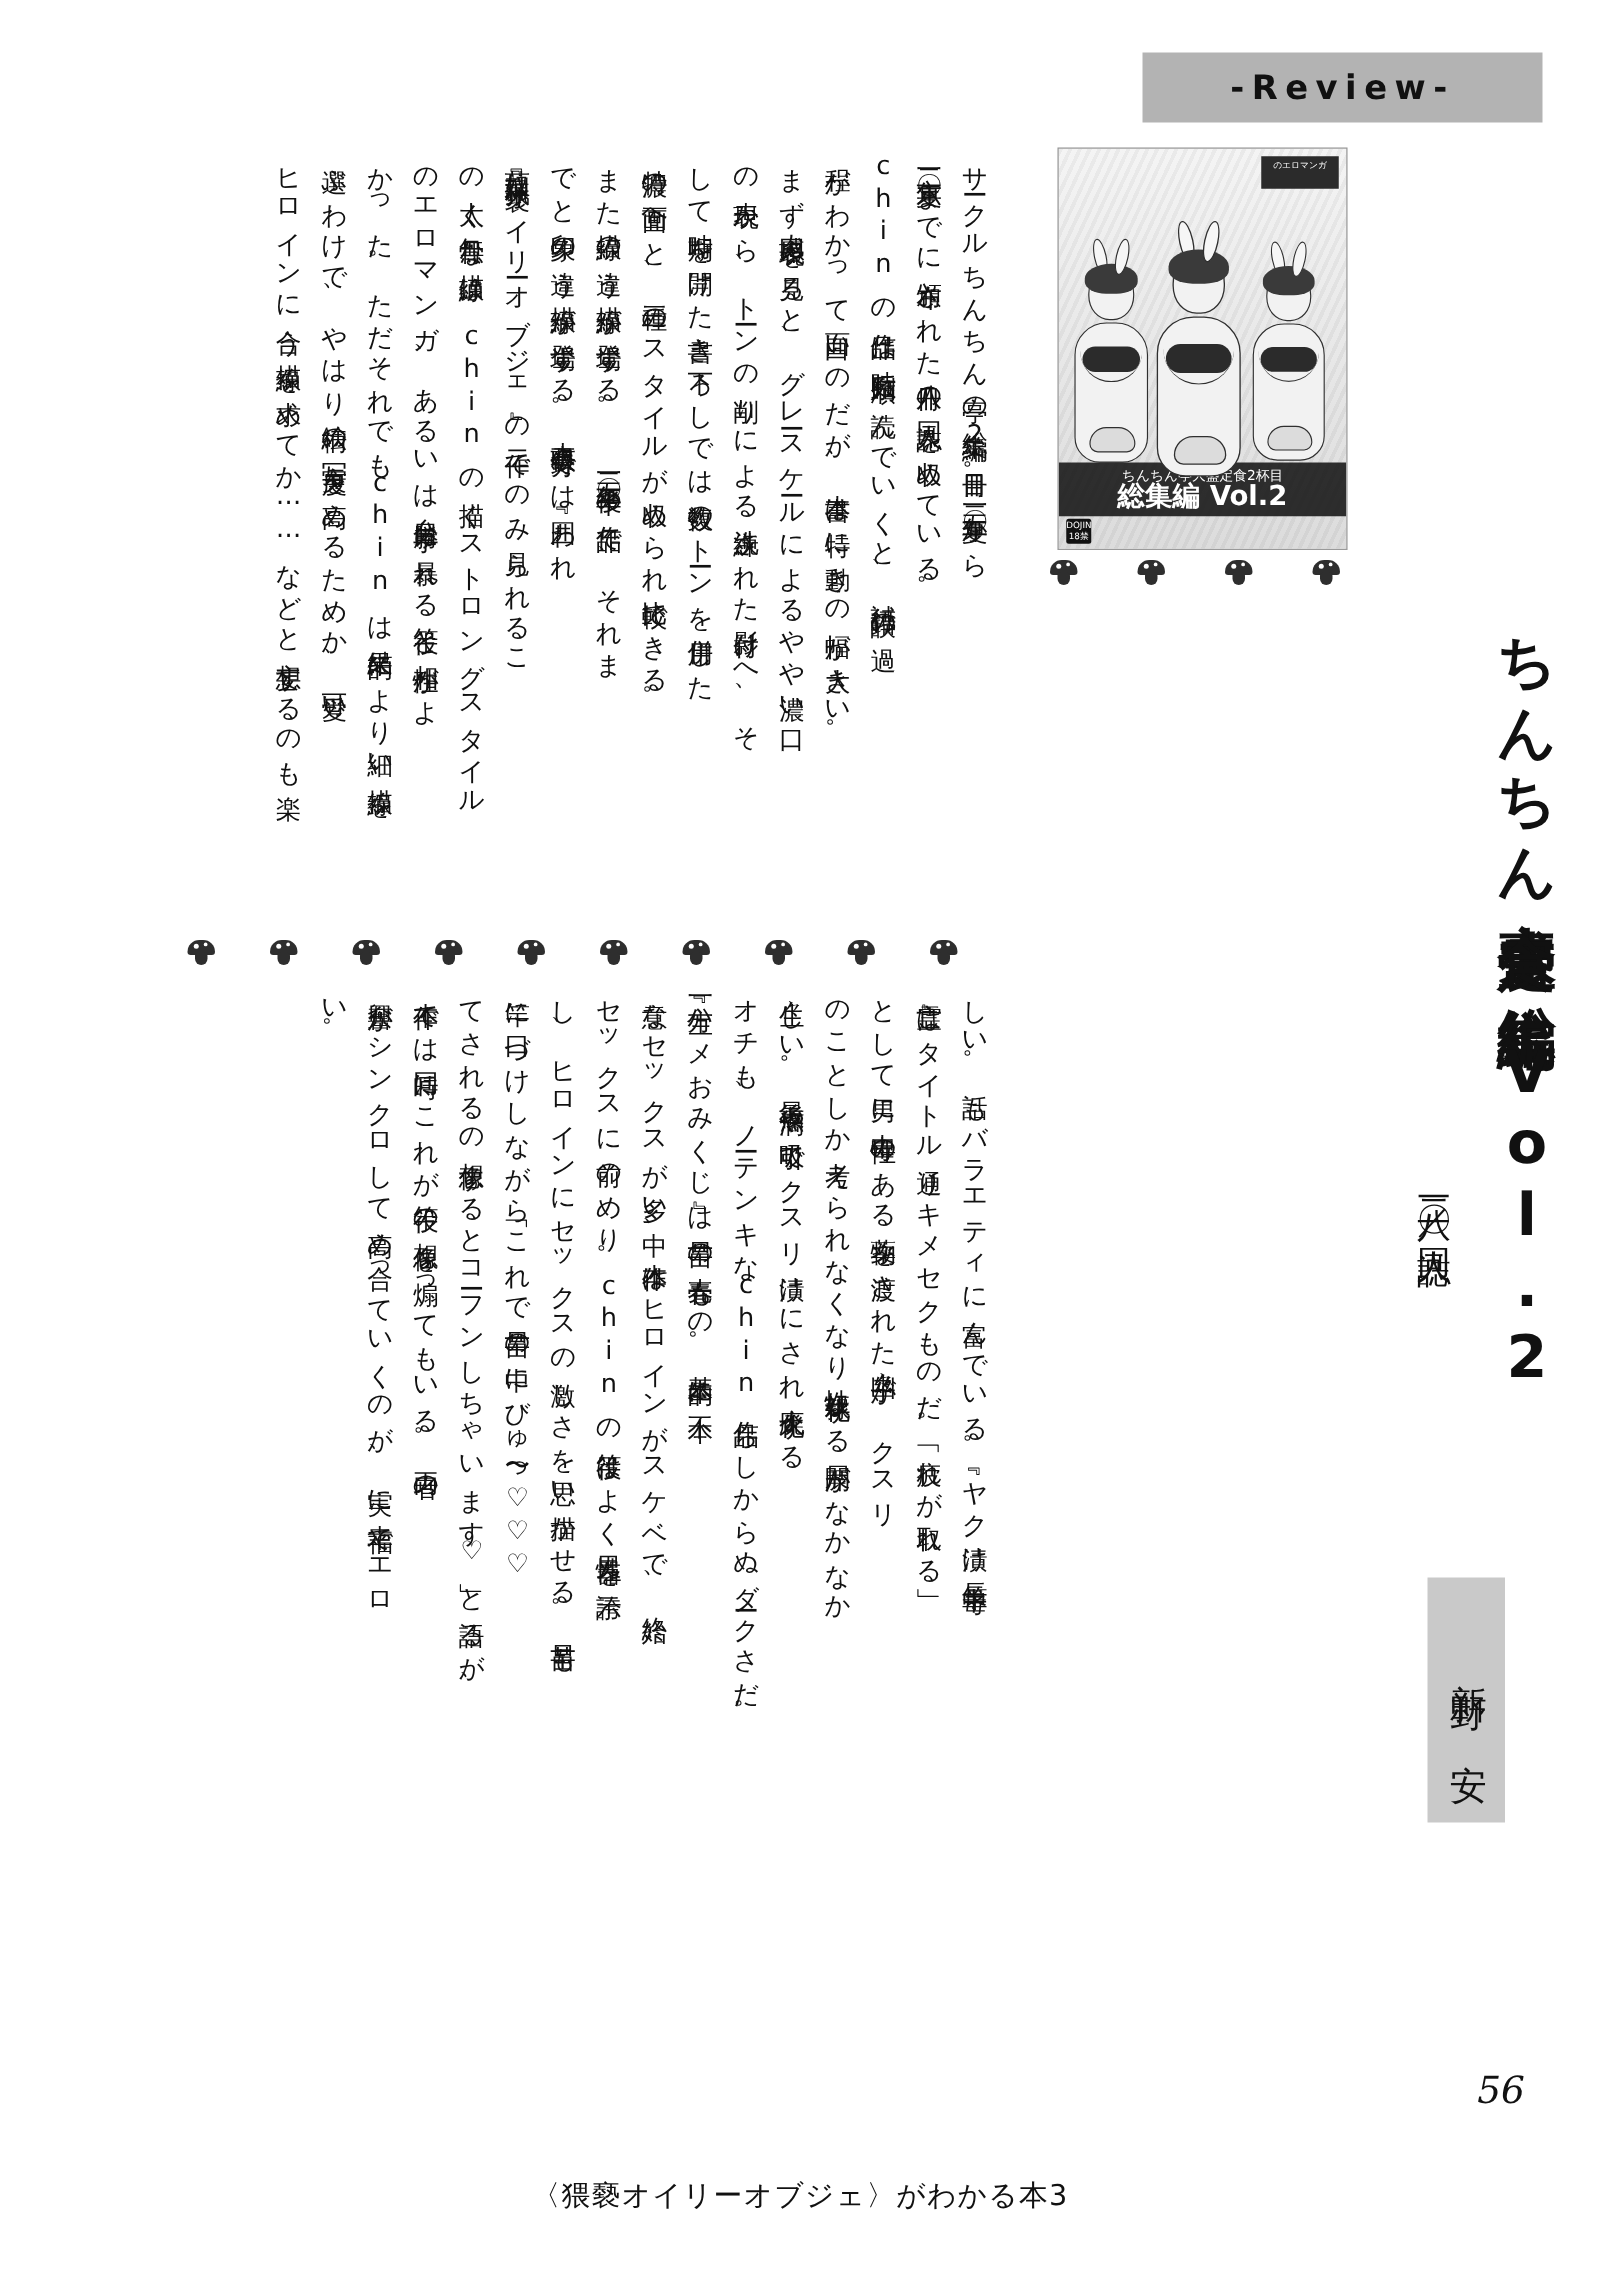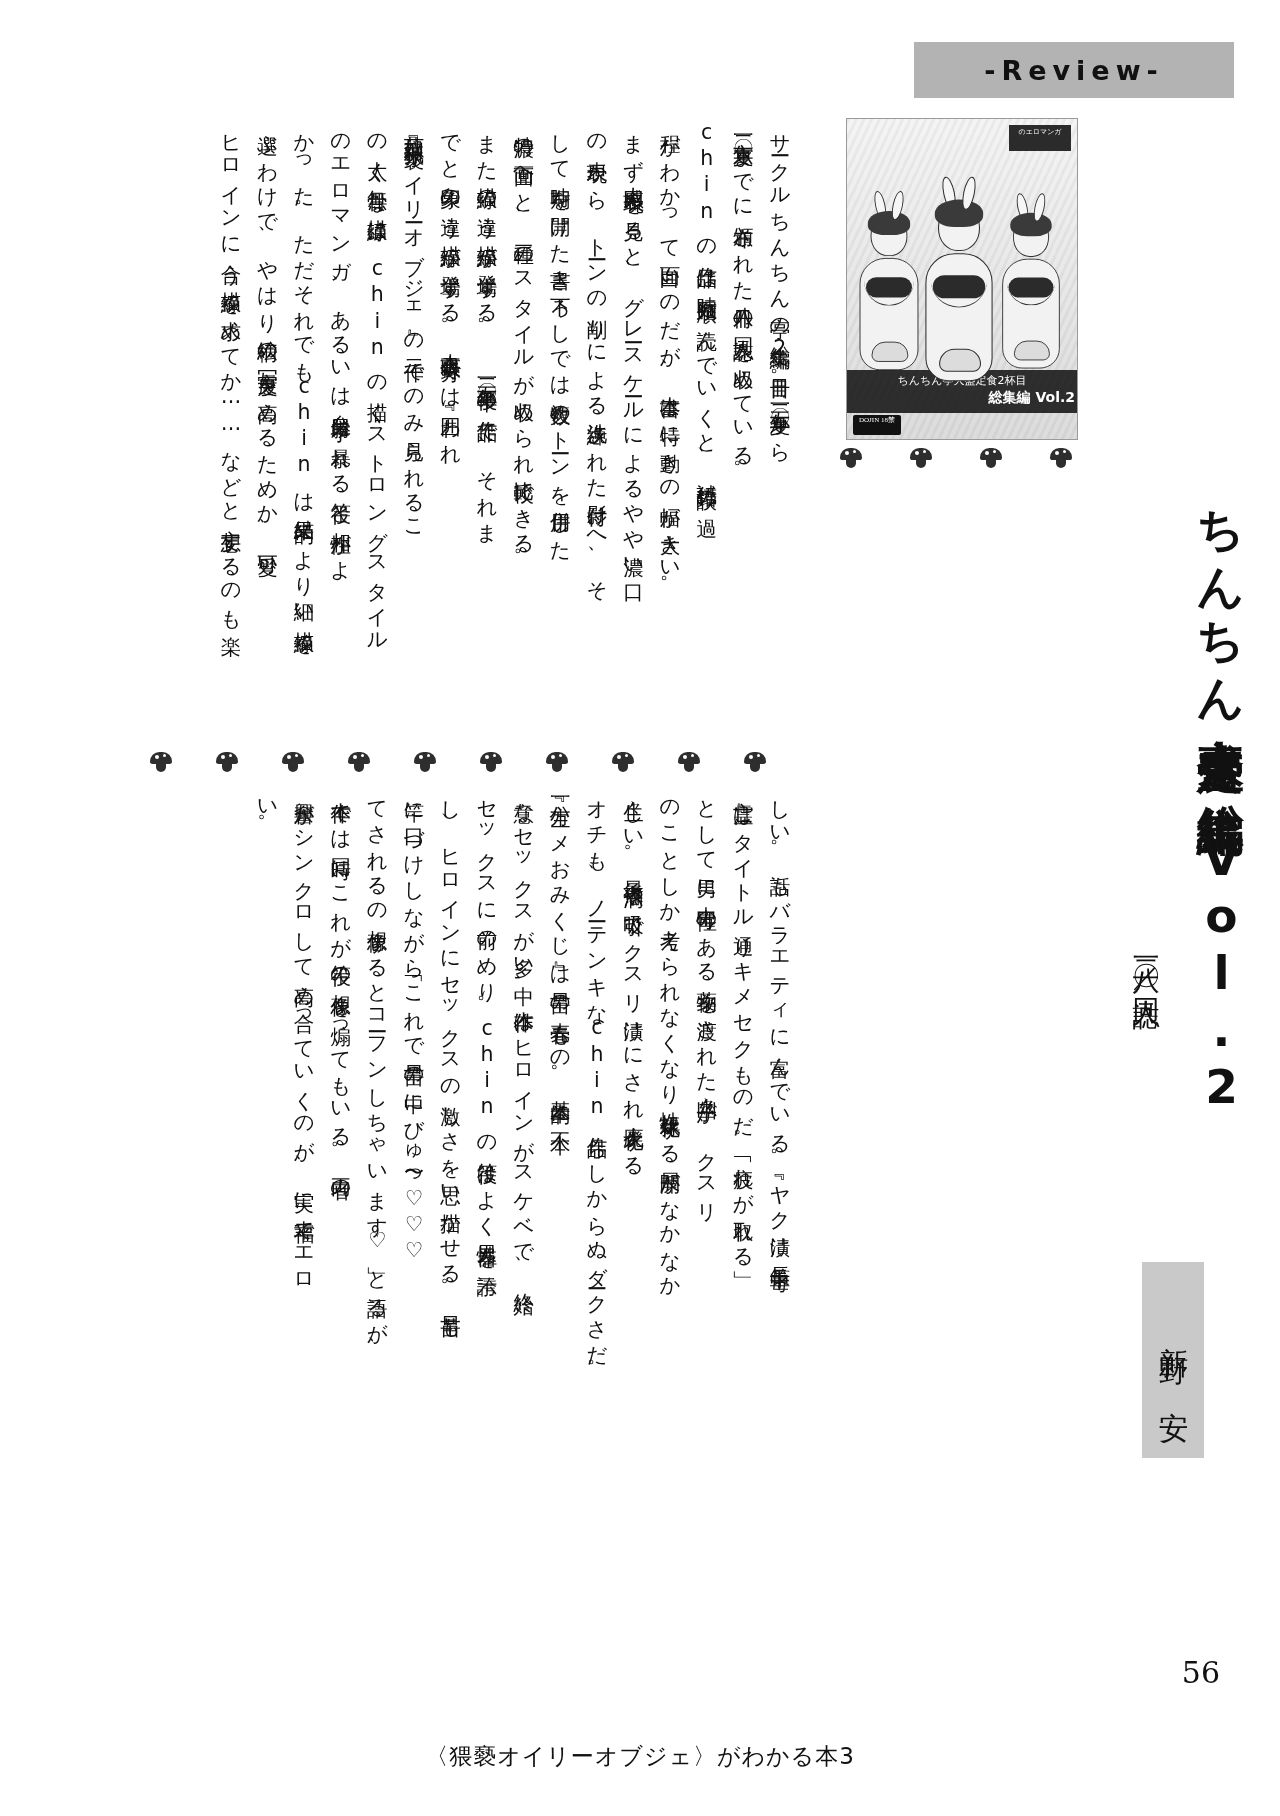--- a/index.html
+++ b/index.html
@@ -134,34 +134,33 @@
   .fig.right { left: 152px; transform: scale(0.9); }
   .cover .title-band {
     position: absolute;
     left: 0; right: 0; bottom: 26px;
     background: rgba(20,20,20,0.88);
     color: #fff;
     text-align: center;
     padding: 4px 2px 6px;
   }
   .cover .title-band .l1 { font-size: 11px; line-height: 14px; }
-  .cover .title-band .l2 { font-size: 14px; line-height: 19px; font-weight: 700; text-align: right; }
+  .cover .title-band .l2 { font-size: 22px; line-height: 19px; font-weight: 700; }
   .cover .r18 {
     position: absolute;
     left: 6px; bottom: 4px;
-    width: 48px; height: 20px;
+    width: 20px; height: 20px;
     background: #111;
     color: #fff;
     font-size: 7px;
     line-height: 9px;
     text-align: center;
     padding-top: 1px;
     box-sizing: border-box;
     border-radius: 2px;
-    font-family: Liberation Serif, serif;
   }
 
   
   .mush-row {
     position: absolute;
     display: flex;
     gap: 48px;
   }
   .mush {
     position: relative;
@@ -240,20 +239,21 @@
   .author-box .vtext {
     font-size: 30px;
     letter-spacing: 10px;
   }
 
   .page-number {
     position: absolute;
     right: 60px;
     bottom: 126px;
     font-size: 30px;
+    font-style: italic;
     font-family: "DejaVu Serif", "Liberation Serif", serif;
   }
 
   .footer {
     position: absolute;
     left: 0; right: 0;
     bottom: 44px;
     text-align: center;
     font-size: 23px;
     letter-spacing: 1px;

